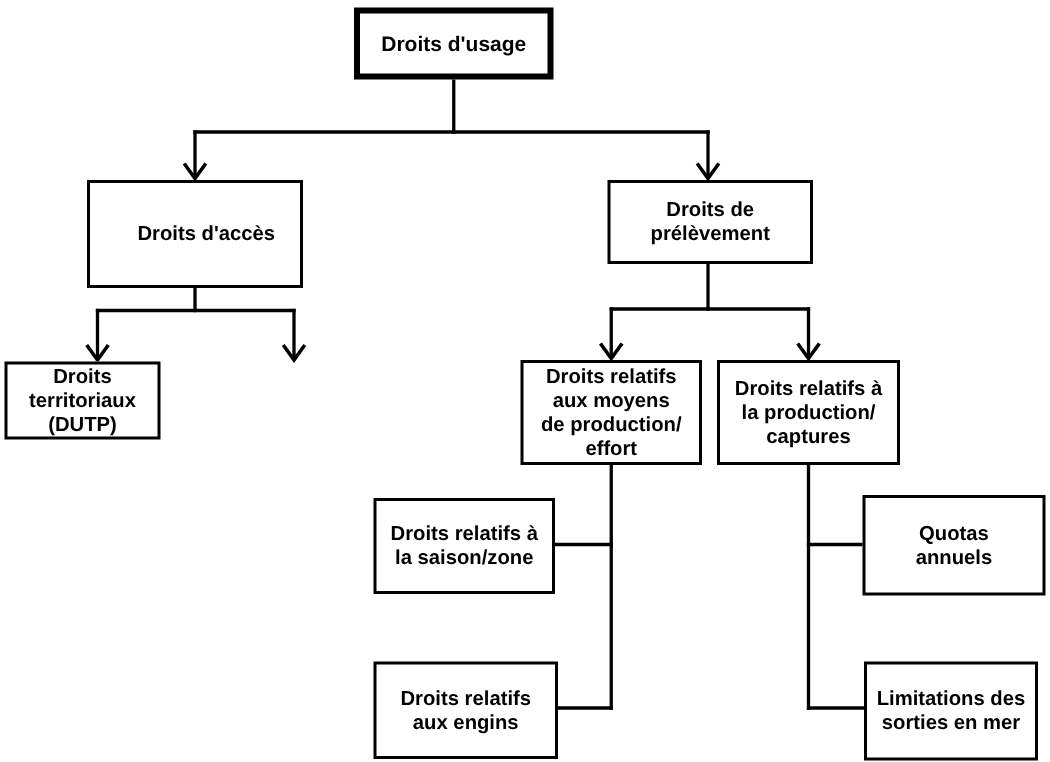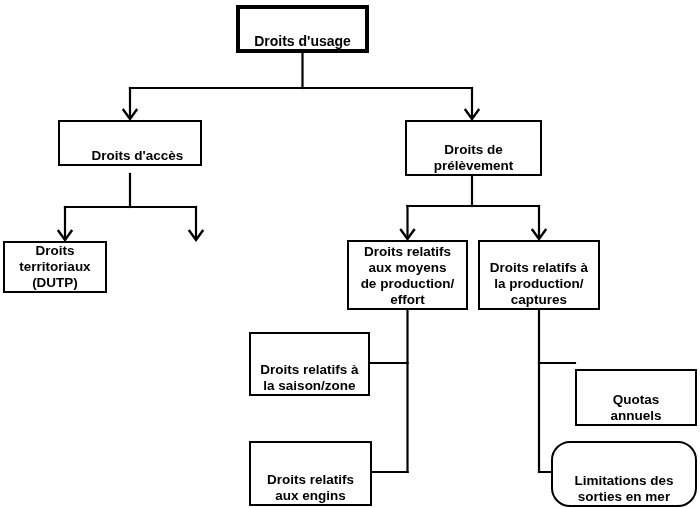--- a/index.html
+++ b/index.html
@@ -21,21 +21,21 @@
     top: 0;
     width: 700px;
     height: 508px;
   }
   .node {
     position: absolute;
     box-sizing: border-box;
     background: #ffffff;
     border: 2.5px solid #000000;
     display: flex;
-    align-items: flex-end;
+    align-items: center;
     justify-content: center;
     text-align: center;
     font-weight: bold;
     font-size: 13.5px;
     line-height: 16px;
     color: #000000;
   }
   .node.root {
     border-width: 4px;
     font-size: 14px;
@@ -78,21 +78,21 @@
       <path d="M189.5 231 L196 240 L202.5 231"></path>
       <path d="M401 230 L407.5 239 L414 230"></path>
       <path d="M532.5 230 L539 239 L545.5 230"></path>
     </g>
   </svg>
 
   <div class="node root" style="left:236px; top:5px; width:133px; height:48px;">
     <span class="lbl">Droits d'usage</span>
   </div>
 
-  <div class="node" style="left:58px; top:120px; width:144px; height:46px;padding-left:15px;">
+  <div class="node" style="left:58px; top:120px; width:144px; height:72px;padding-left:15px;">
     <span class="lbl">Droits d'accès</span>
   </div>
 
   <div class="node" style="left:405px; top:120px; width:137px; height:56px;">
     <span class="lbl">Droits de
 prélèvement</span>
   </div>
 
   <div class="node" style="left:3px; top:241px; width:104px; height:52px;">
     <span class="lbl">Droits
@@ -117,23 +117,23 @@
   <div class="node" style="left:249px; top:332px; width:121px; height:64px;">
     <span class="lbl">Droits relatifs à
 la saison/zone</span>
   </div>
 
   <div class="node" style="left:249px; top:441px; width:123px; height:65px;">
     <span class="lbl">Droits relatifs
 aux engins</span>
   </div>
 
-  <div class="node" style="left:575px; top:330px; width:122px; height:57px;margin-top:39px;">
+  <div class="node" style="left:575px; top:330px; width:122px; height:67px;">
     <span class="lbl">Quotas
 annuels</span>
   </div>
 
-  <div class="node" style="left:551px; top:441px; width:146px; height:66px;border-radius:19px;">
+  <div class="node" style="left:576px; top:441px; width:116px; height:66px;">
     <span class="lbl">Limitations des
 sorties en mer</span>
   </div>
 
 </div>
 
 </body></html>

